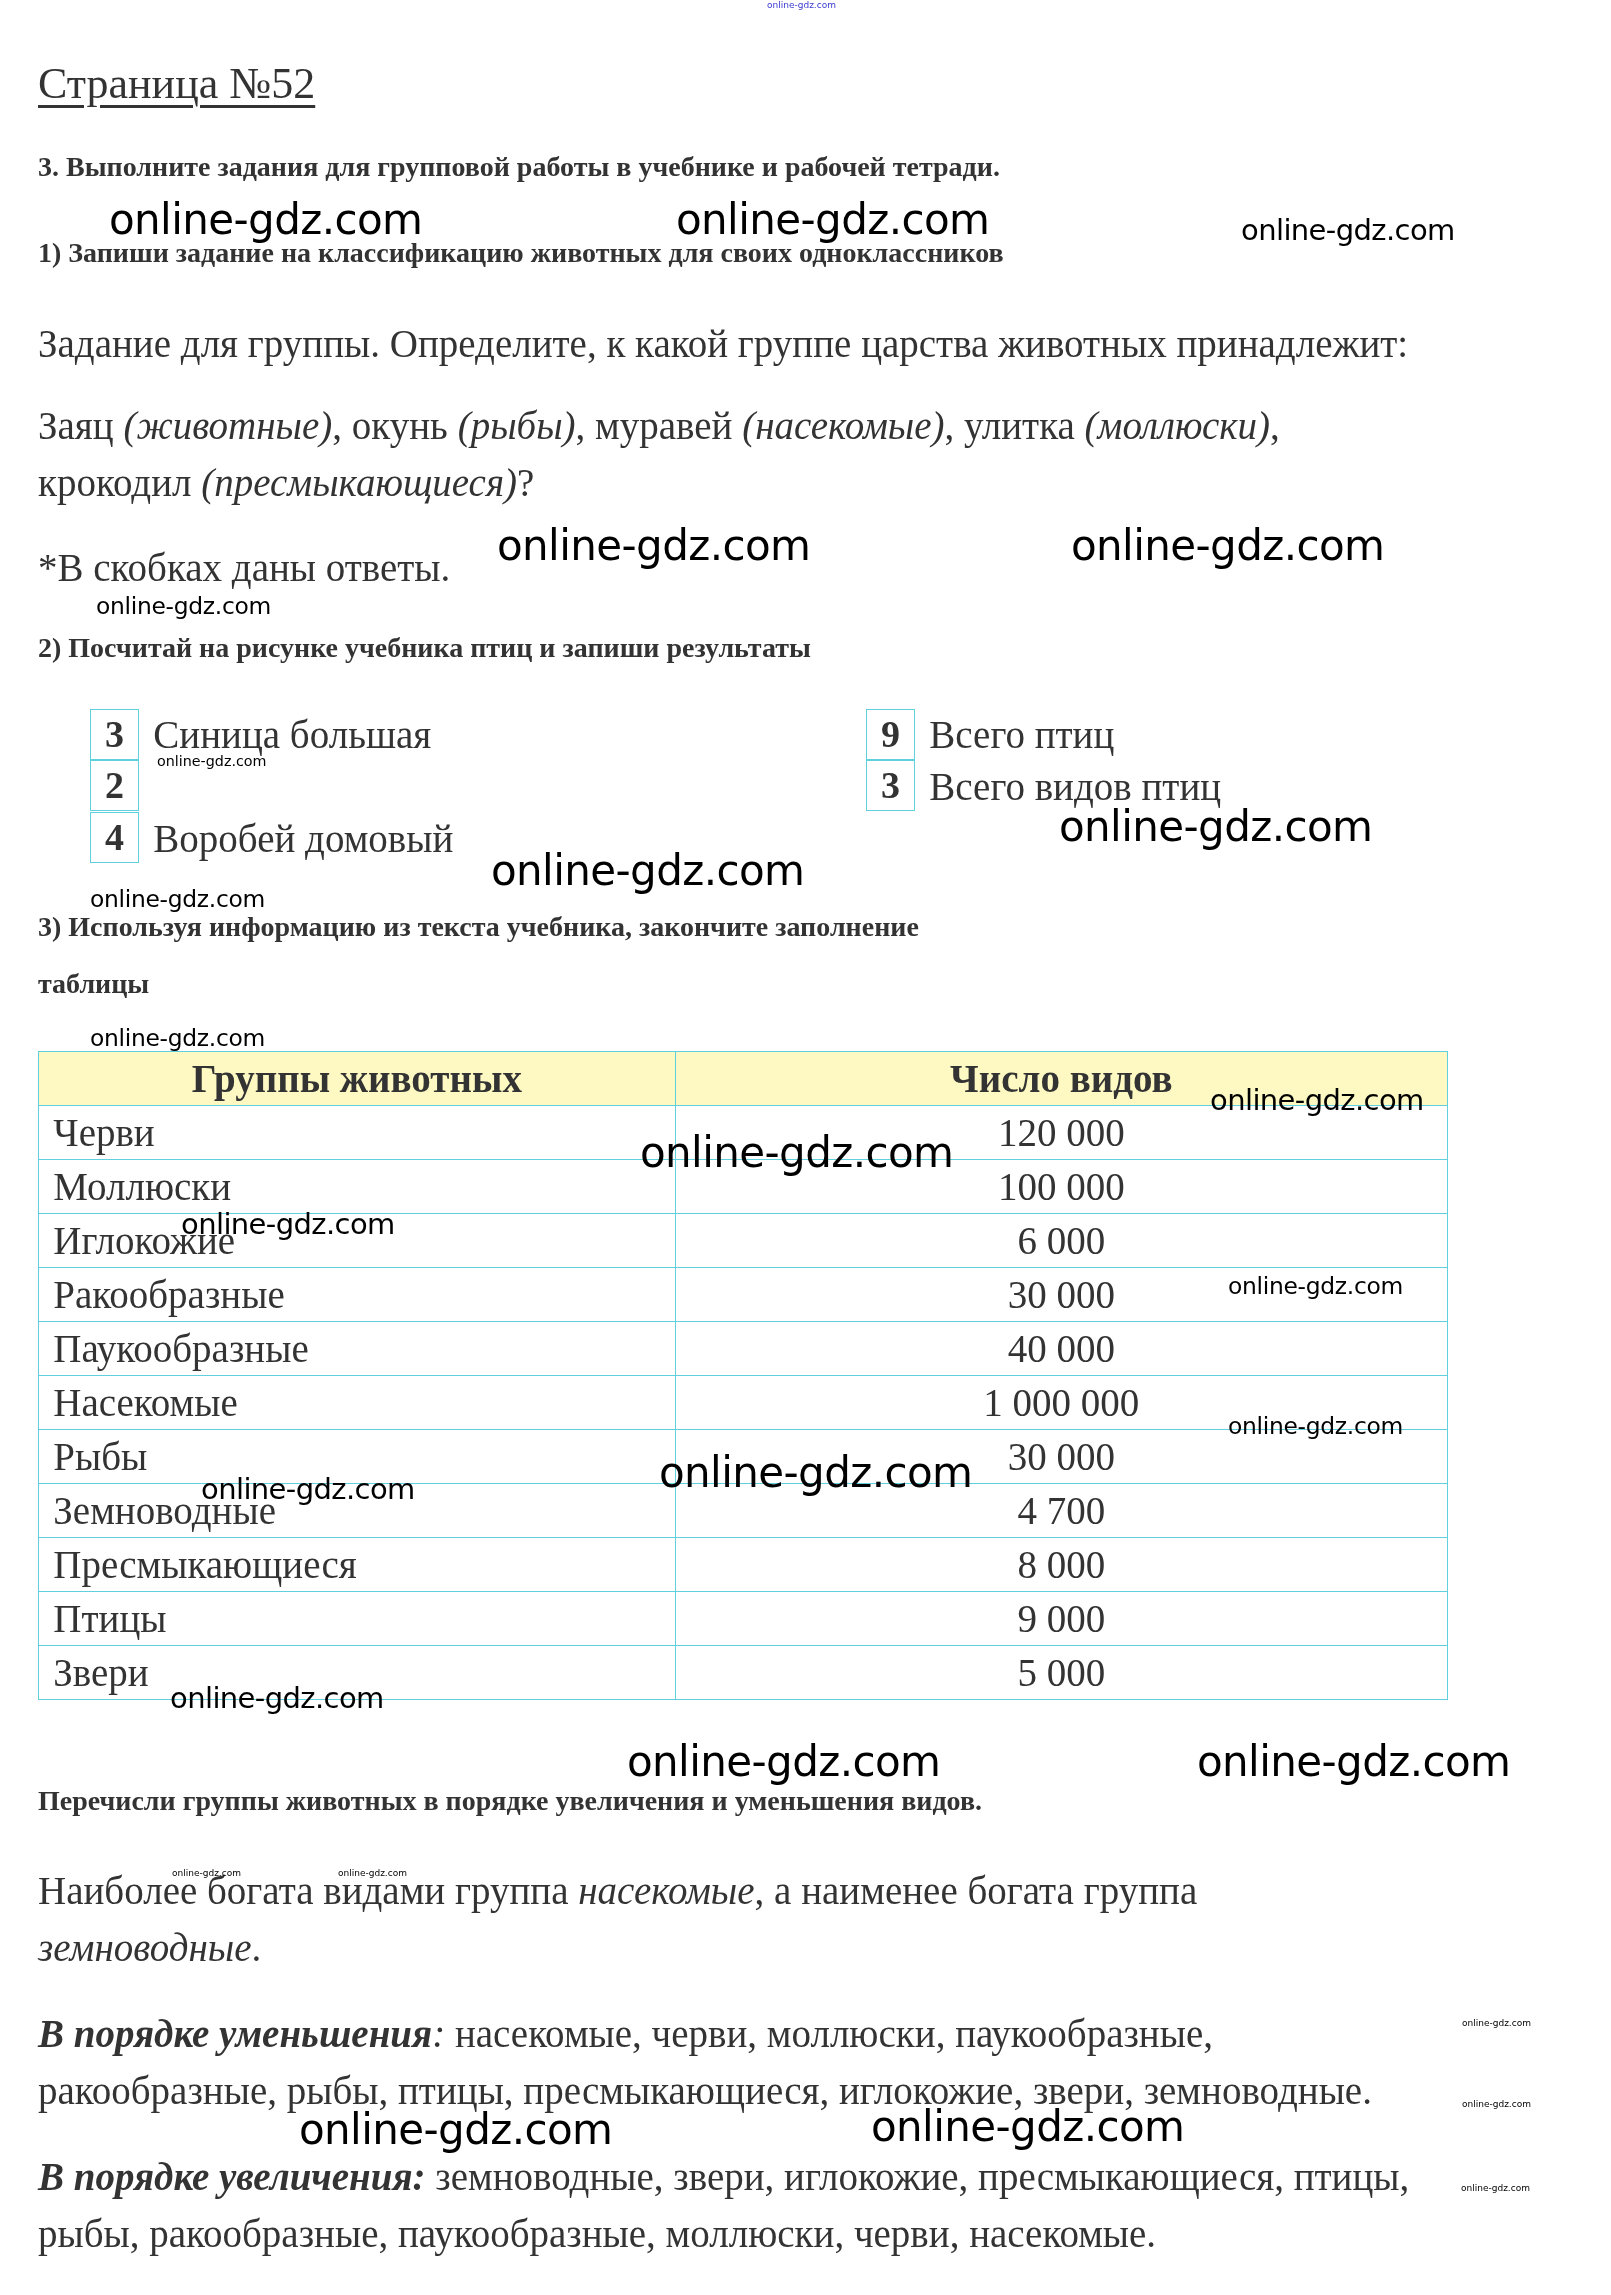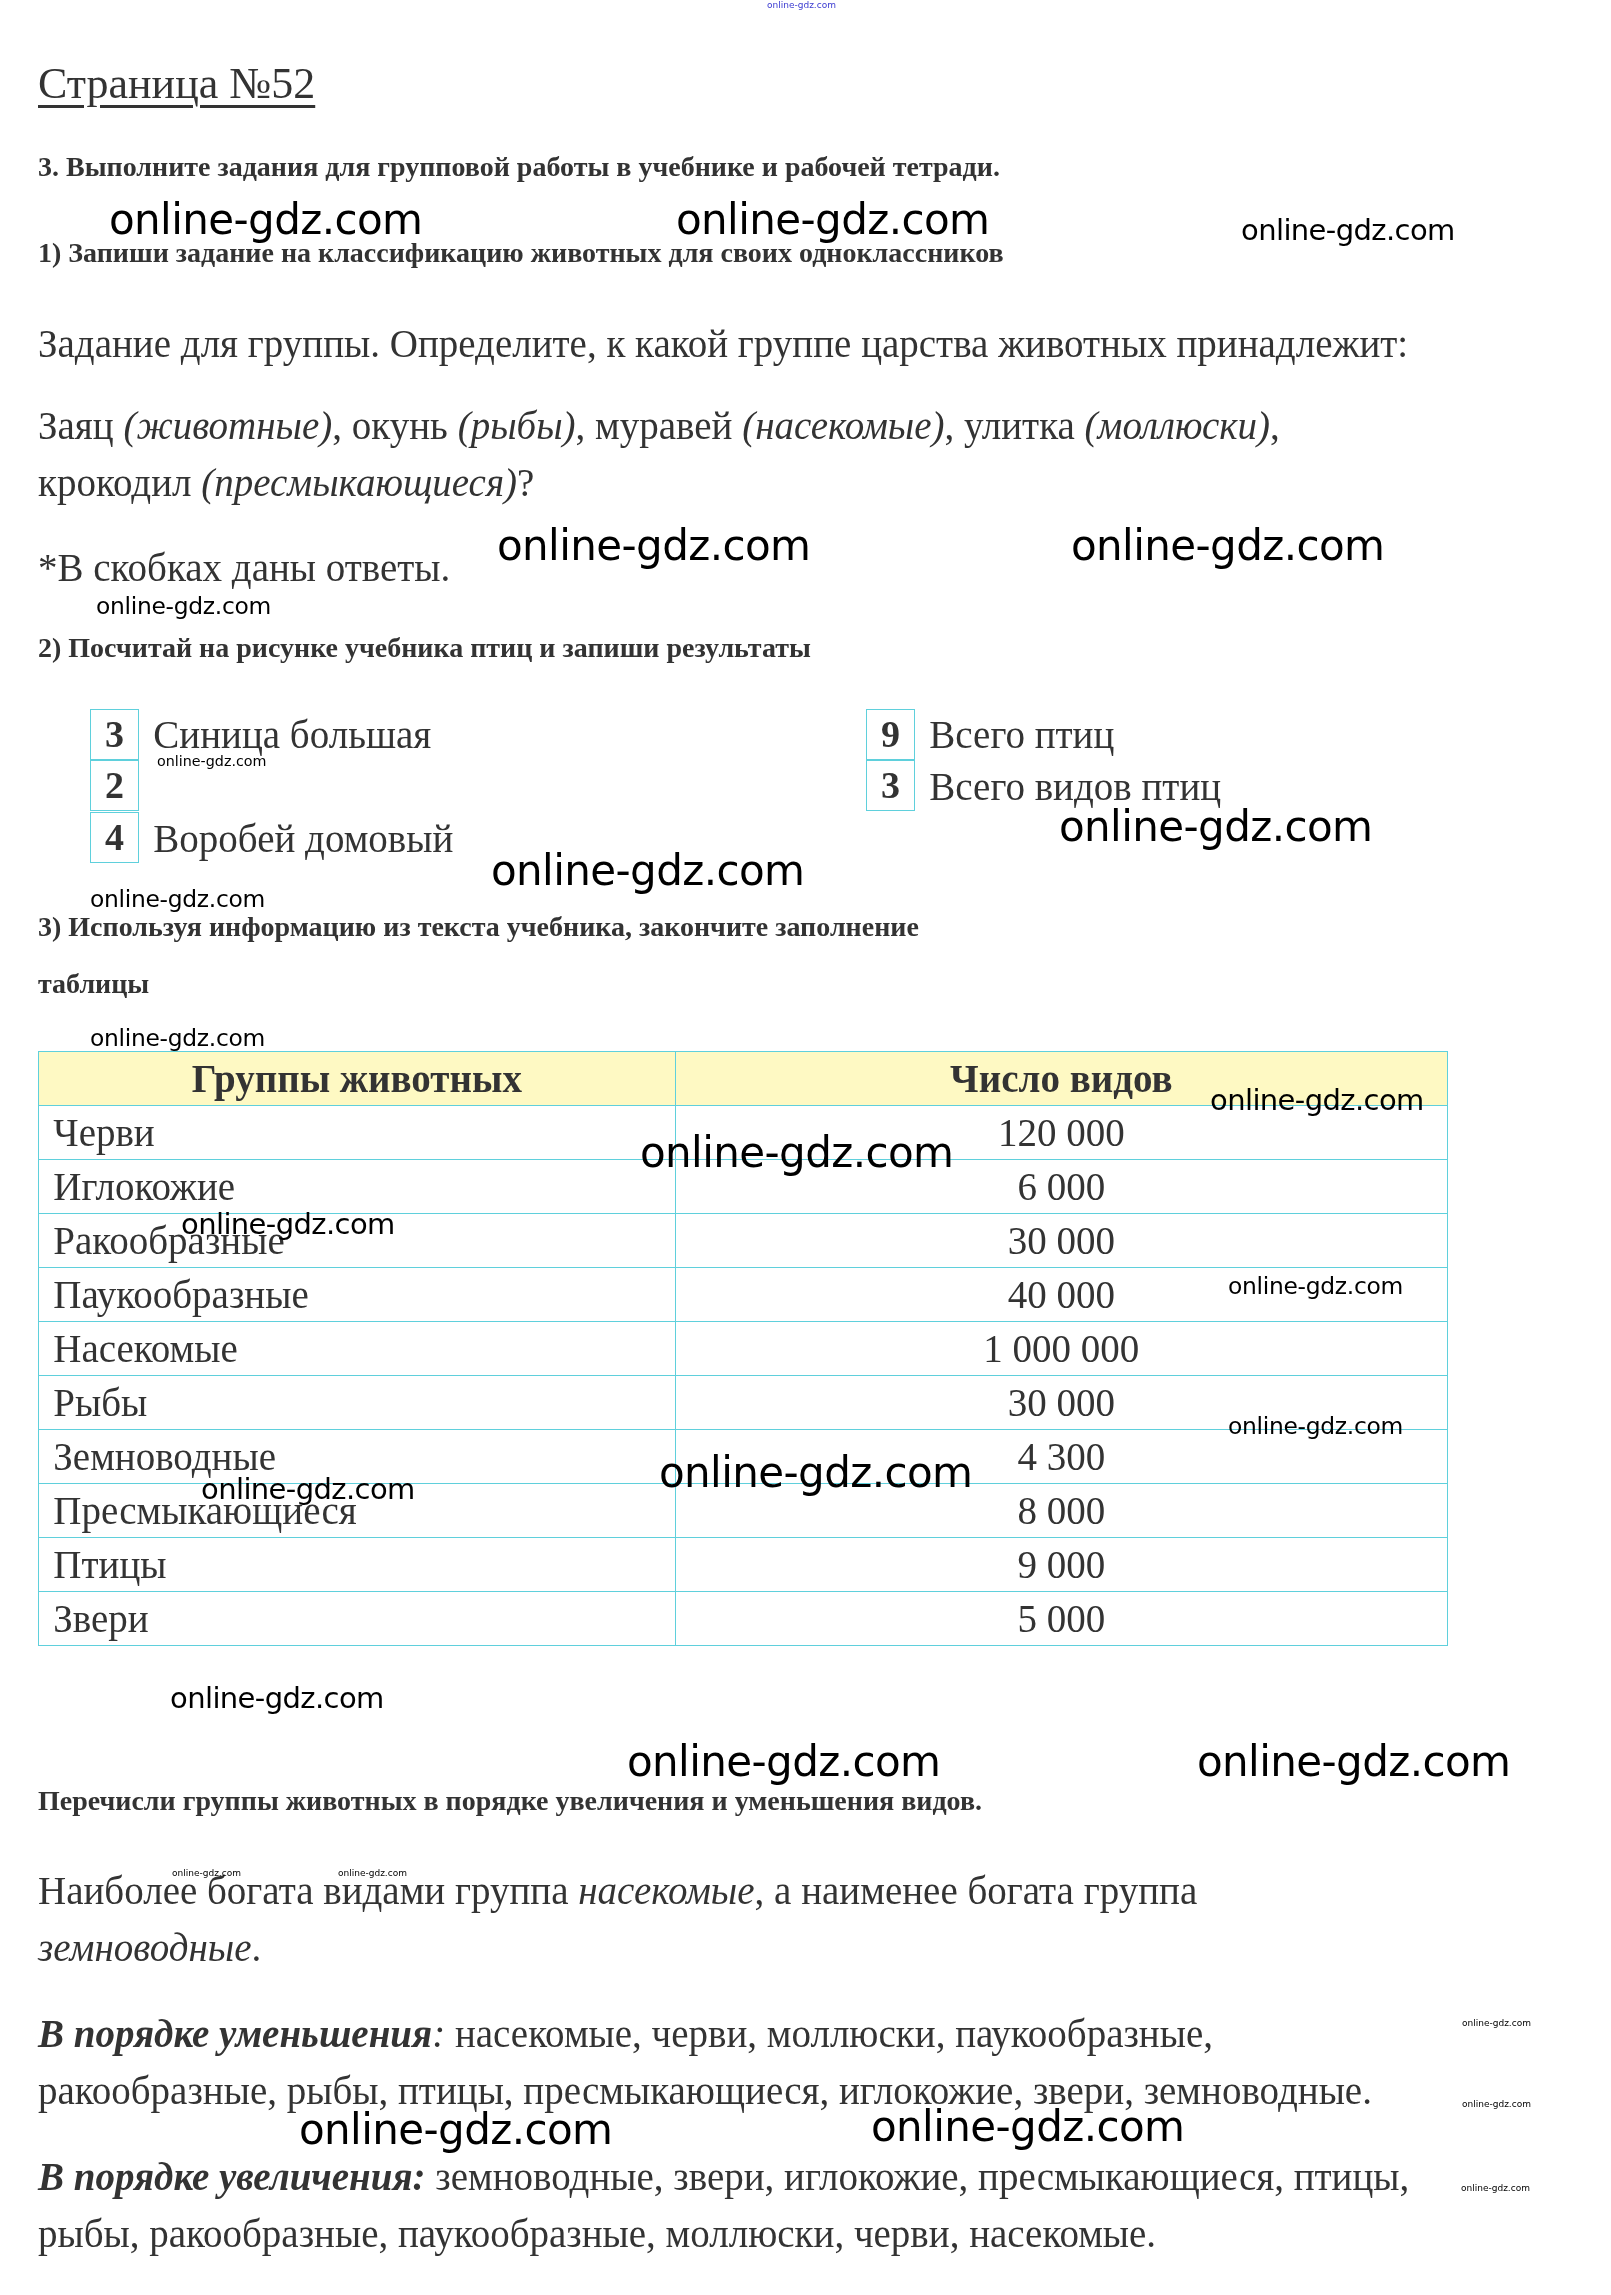--- a/index.html
+++ b/index.html
@@ -91,20 +91,24 @@
       <th>Группы животных</th>
       <th>Число видов</th>
     </tr>
   </thead>
   <tbody>
     <tr>
         <td class="name">Черви</td>
         <td class="num">120 000</td>
       </tr>
     <tr>
+        <td class="name">Моллюски</td>
+        <td class="num">100 000</td>
+      </tr>
+    <tr>
         <td class="name">Иглокожие</td>
         <td class="num">6 000</td>
       </tr>
     <tr>
         <td class="name">Ракообразные</td>
         <td class="num">30 000</td>
       </tr>
     <tr>
         <td class="name">Паукообразные</td>
         <td class="num">40 000</td>
@@ -112,21 +116,21 @@
     <tr>
         <td class="name">Насекомые</td>
         <td class="num">1 000 000</td>
       </tr>
     <tr>
         <td class="name">Рыбы</td>
         <td class="num">30 000</td>
       </tr>
     <tr>
         <td class="name">Земноводные</td>
-        <td class="num">4 300</td>
+        <td class="num">4 700</td>
       </tr>
     <tr>
         <td class="name">Пресмыкающиеся</td>
         <td class="num">8 000</td>
       </tr>
     <tr>
         <td class="name">Птицы</td>
         <td class="num">9 000</td>
       </tr>
     <tr>

